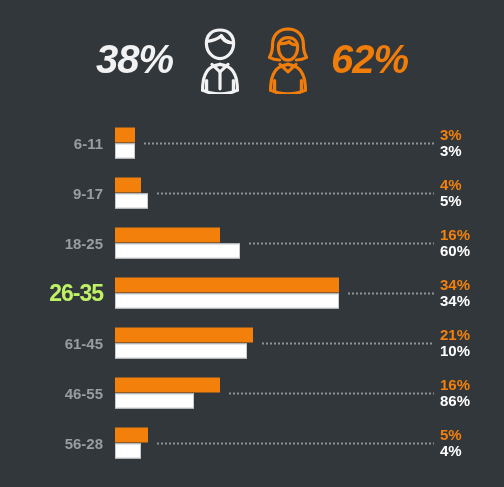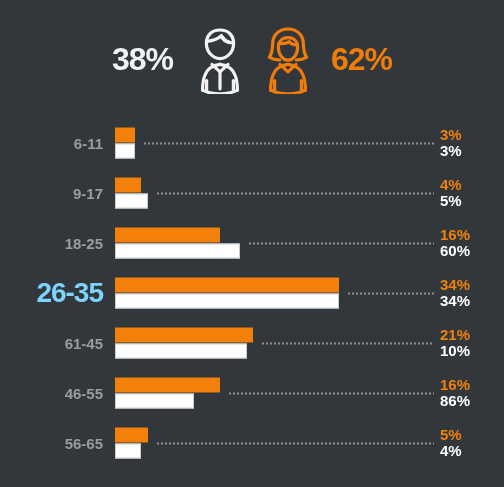--- a/index.html
+++ b/index.html
@@ -17,24 +17,25 @@
 
   
   .header {
     height: 118px;
     display: flex;
     align-items: center;
     justify-content: center;
     gap: 6px;
   }
   .pct-big {
-    font-size: 32px;
+    font-size: 40px;
     font-weight: bold;
     letter-spacing: -1px;
     line-height: 1;
+    font-style: italic;
   }
   .pct-big.male   { color: #f2f2f2; margin-right: 10px; }
   .pct-big.female { color: #f07c0a; margin-left: 6px; }
 
   .figure-icon { display: block; }
 
   
   .chart {
     position: relative;
     padding: 0 0 0 0;
@@ -57,22 +58,22 @@
     text-align: right;
     top: 50%;
     transform: translateY(-50%);
     color: #9a9da0;
     font-size: 15px;
     font-weight: bold;
     letter-spacing: 0px;
     white-space: nowrap;
   }
   .row.peak .age-label {
-    color: #7dd3fc;
-    font-size: 28px;
+    color: #bef264;
+    font-size: 23px;
     letter-spacing: -1px;
   }
 
   
   .bars {
     position: absolute;
     left: 115px;
     top: 50%;
     transform: translateY(-50%);
     width: 330px;
@@ -253,21 +254,21 @@
           <div class="leader" style="left: 113.412px; width: 205.588px; right: auto;"></div>
         </div>
         <div class="values">
           <div class="v-orange">16%</div>
           <div class="v-white">86%</div>
         </div>
       </div>
     </div>
     <div class="row">
       <div class="row-inner">
-        <div class="age-label">56-65</div>
+        <div class="age-label">56-28</div>
         <div class="bars">
           <div class="bar orange" style="width: 32.9412px;"></div>
           <div class="bar white" style="width: 26.3529px;"></div>
           <div class="leader" style="left: 40.9412px; width: 278.059px; right: auto;"></div>
         </div>
         <div class="values">
           <div class="v-orange">5%</div>
           <div class="v-white">4%</div>
         </div>
       </div>

